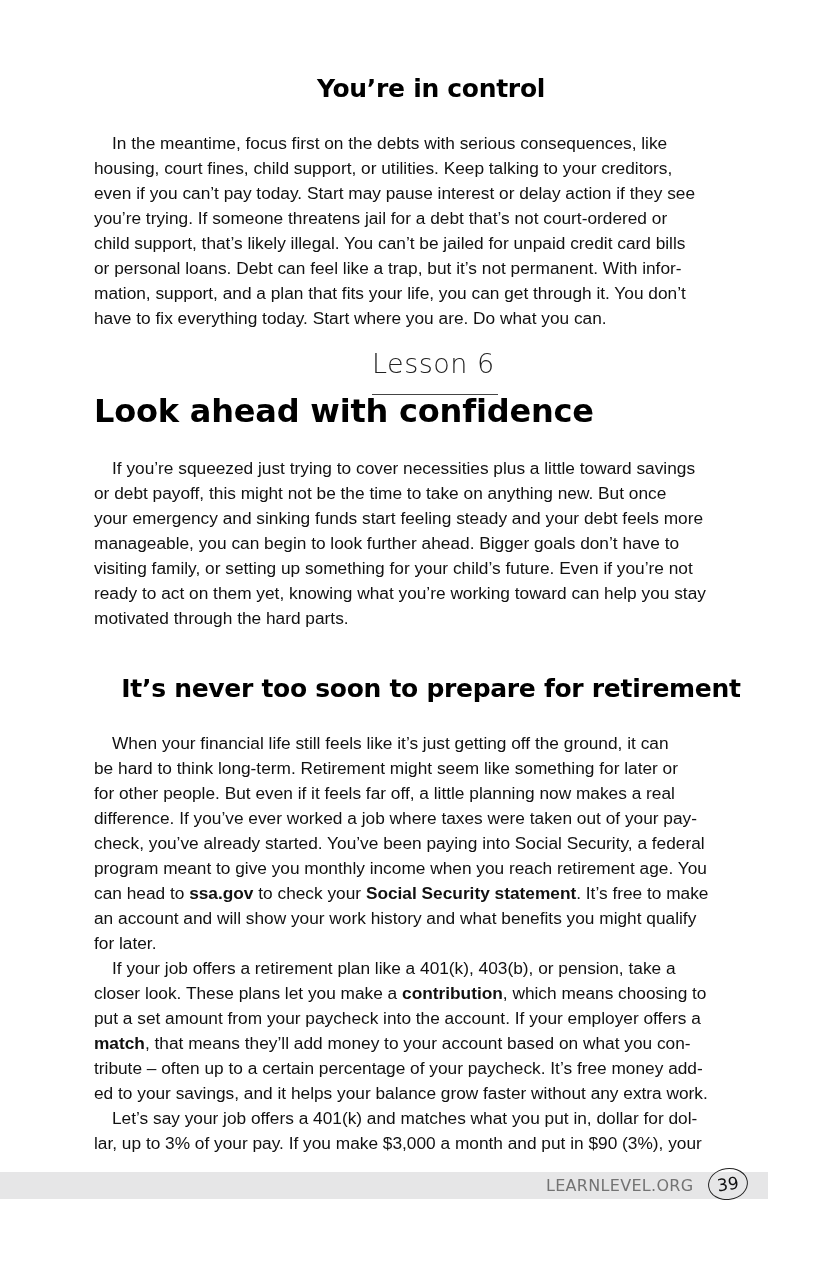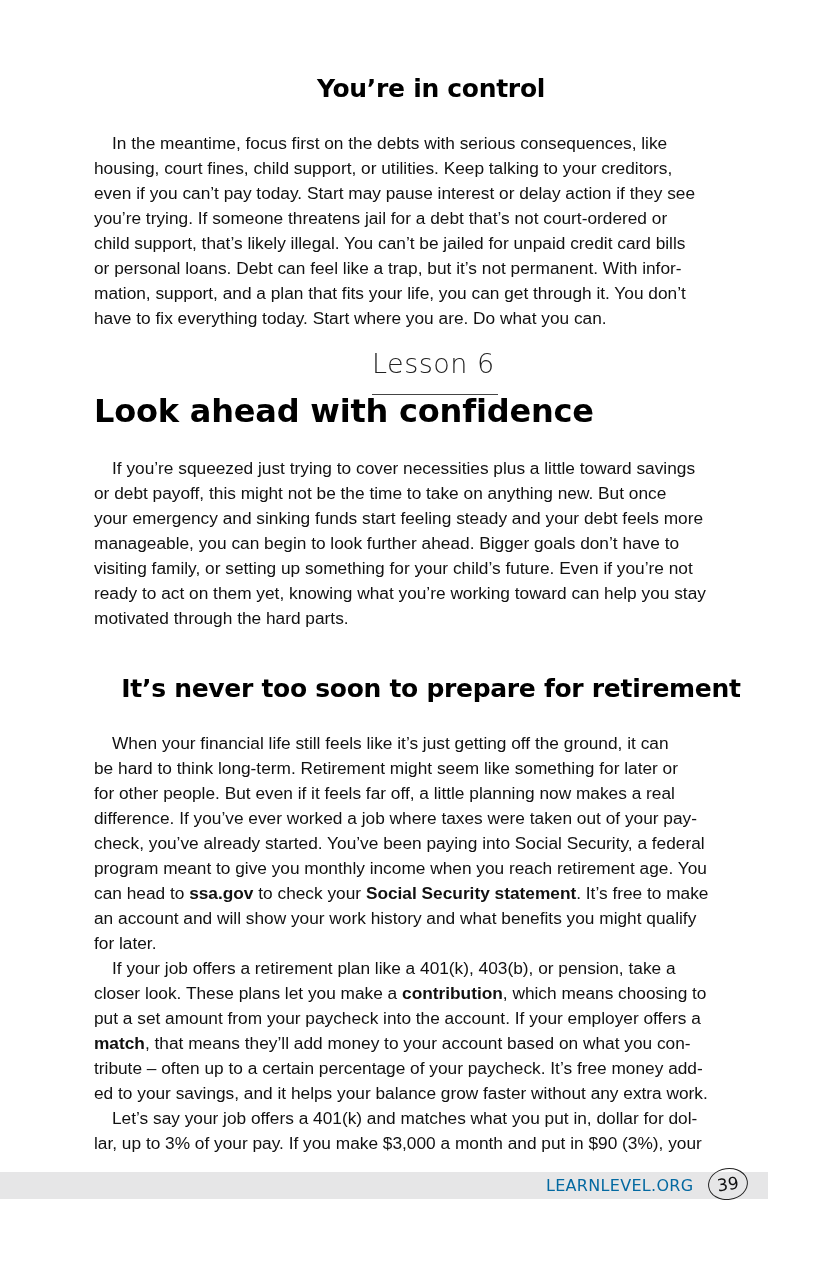--- a/index.html
+++ b/index.html
@@ -16,21 +16,21 @@
   .h1 { position: absolute; left: 94px; width: 674px; top: 392px; text-align: left;
         font-family: "DejaVu Sans", sans-serif; font-weight: bold; font-size: 32px; color: #000000; letter-spacing: -0.2px; }
   .para { position: absolute; left: 94px; width: 680px; font-size: 17.3px; line-height: 25px; color: #111; }
   .line { display: block; white-space: nowrap; height: 25px; }
   .indent { padding-left: 18px; }
   .line b { font-weight: bold; }
   .p1 { top: 131px; }
   .p2 { top: 456px; }
   .p3 { top: 731px; }
   .footer-bar { position: absolute; left: 0; top: 1172px; width: 768px; height: 27px; background: #e6e6e7; }
-  .footer-site { position: absolute; left: 546px; top: 1176px; font-size: 16px; color: #0369a1;
+  .footer-site { position: absolute; left: 546px; top: 1176px; font-size: 16px; color: #737373;
                  letter-spacing: 0.3px; font-family: "DejaVu Sans", sans-serif; }
   .page-num { position: absolute; left: 708px; top: 1168px; width: 38px; height: 30px;
               border: 1.3px solid #222; border-radius: 50%; text-align: center; line-height: 30px;
               font-size: 17px; font-family: "DejaVu Sans", sans-serif; color: #111; transform: rotate(-8deg); }
 </style>
 </head>
 <body>
 
 <div class="page">
 

